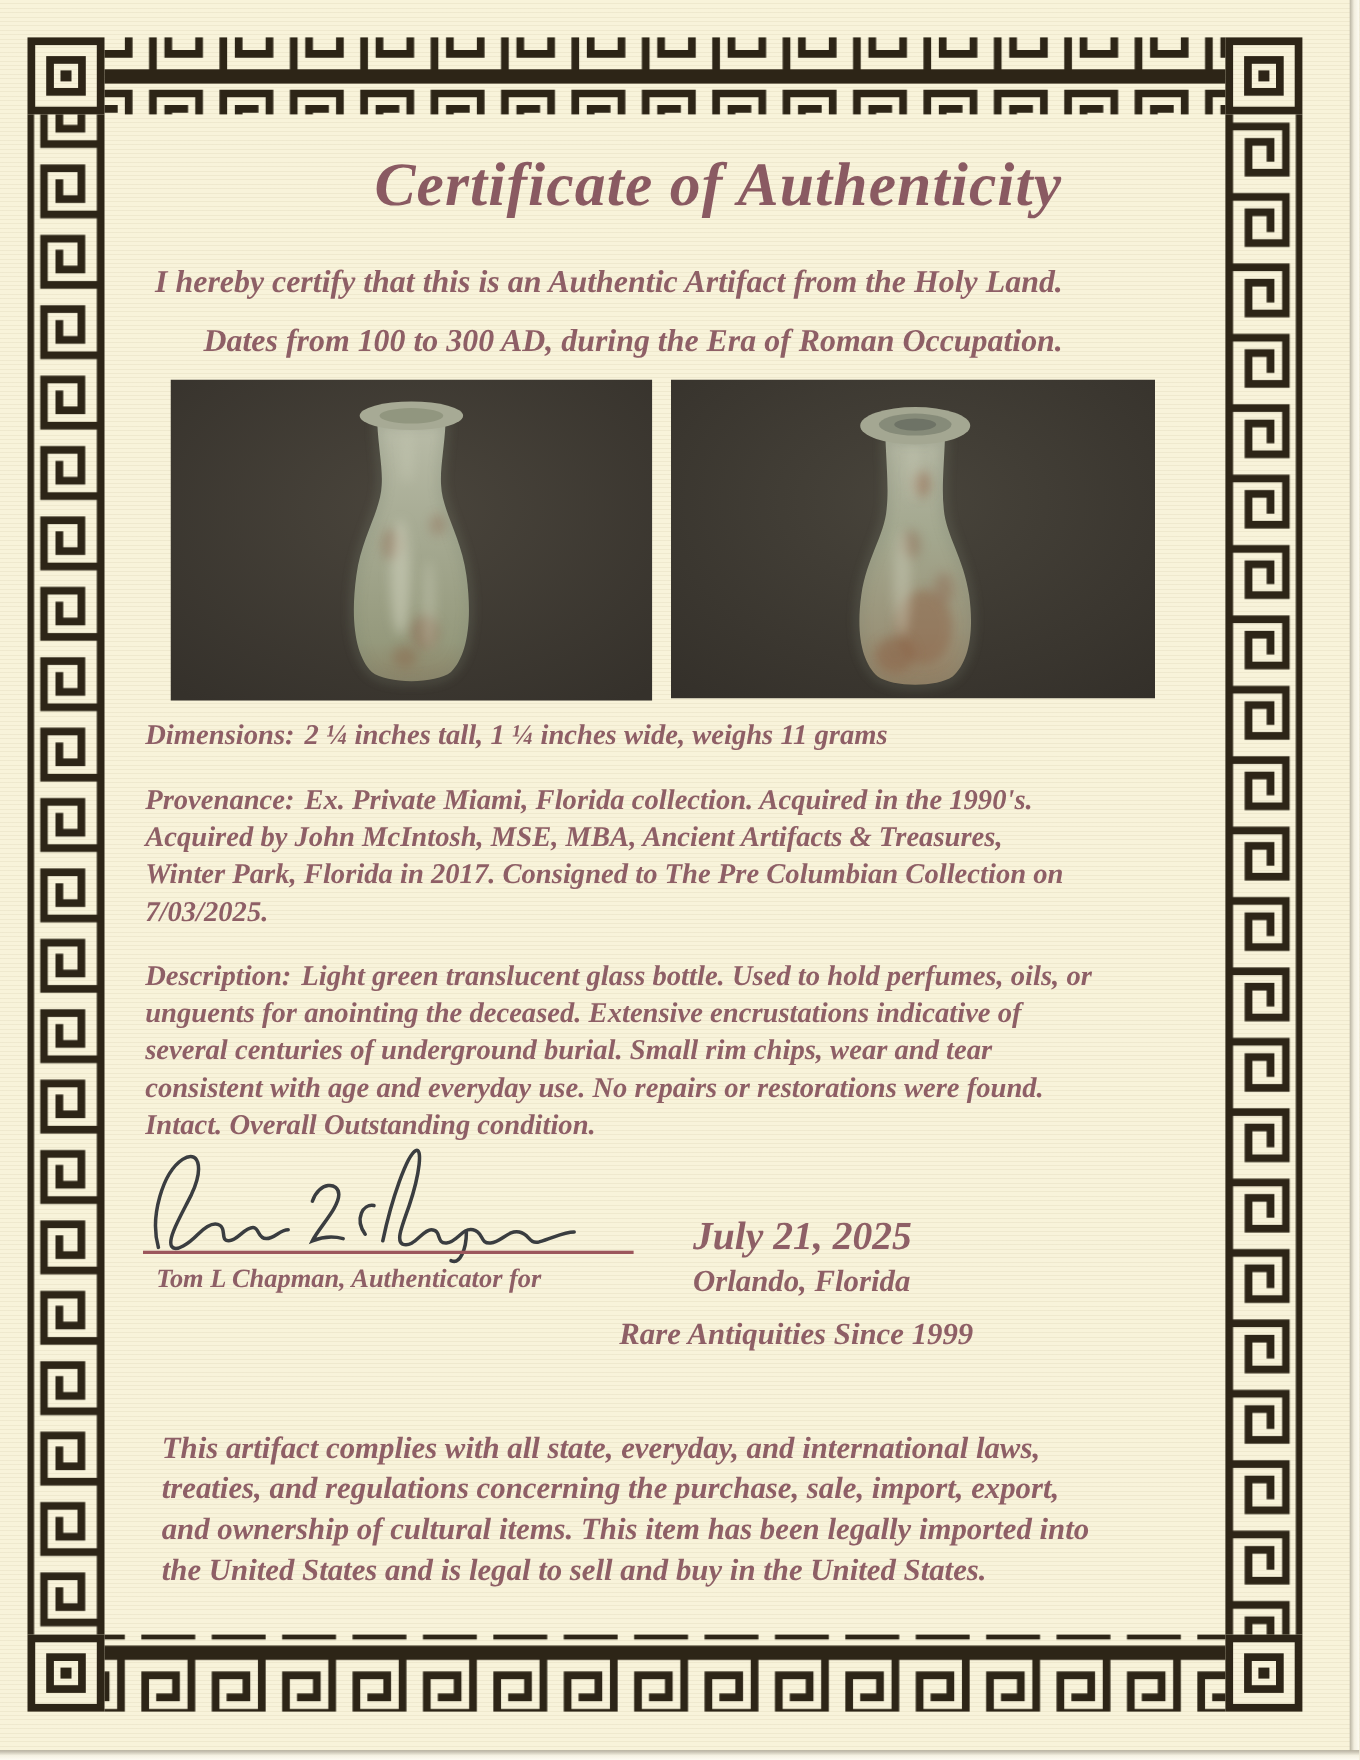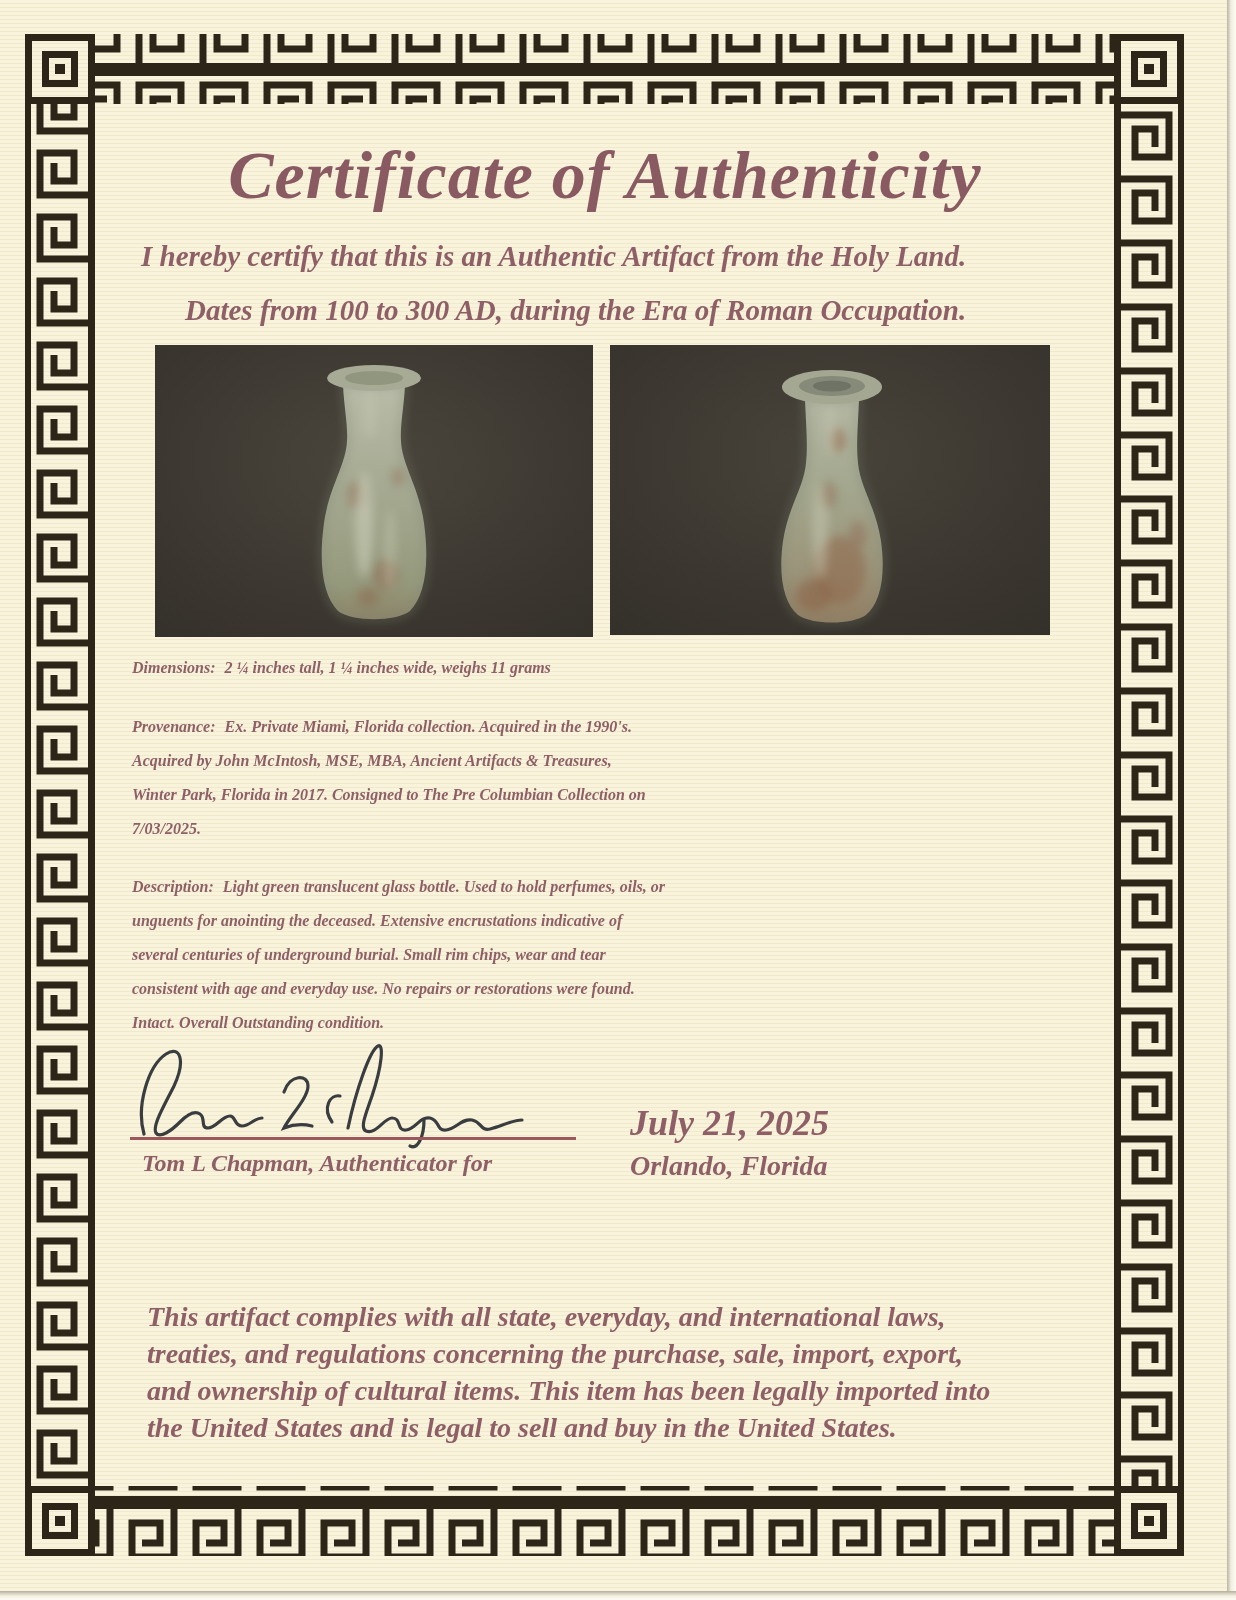--- a/index.html
+++ b/index.html
@@ -18,26 +18,26 @@
   }
   .border-svg{position:absolute;left:0;top:0;}
   
   .scan-right{position:absolute;right:0;top:0;width:9px;height:100%;
     background:linear-gradient(to right,#b9b3a2,#f2eedf 45%,#fdfbf2);}
   .scan-bottom{position:absolute;left:0;bottom:0;width:100%;height:9px;
     background:linear-gradient(to bottom,#b4ae9d,#f5f1e2 55%,#fdfbf2);}
   .txt{position:absolute;color:#8e5f66;font-style:italic;font-weight:bold;}
   .title{
     left:25px;width:1160px;top:136px;
-    font-size:68px;text-align:center;letter-spacing:1px;color:#8a5a62;
+    font-size:56px;text-align:center;letter-spacing:1px;color:#8a5a62;padding-left:48px;
   }
   .intro{font-size:29px;white-space:nowrap;text-align:right;}
   .intro1{left:141px;top:240px;}
   .intro2{left:141px;top:294px;margin-left:44px;}
-  .para{font-size:16px;line-height:34px;margin:0;}
+  .para{font-size:26px;line-height:34px;margin:0;}
   .para .lbl{font-weight:bold;margin-right:9px;}
   .para .lines{white-space:pre-line;}
   .dims{left:132px;top:651px;width:960px;}
   .prov{left:132px;top:710px;width:960px;}
   .desc{left:132px;top:870px;width:960px;}
   .photo{position:absolute;top:345px;}
   .photo1{left:155px;}
   .photo2{left:610px;}
   .sig-svg{position:absolute;left:122px;top:1032px;}
   .sig-line{position:absolute;left:130px;top:1137px;width:446px;height:3px;background:#9c575c;}
@@ -197,20 +197,21 @@
                C318,88 314,99 324,98 C334,97 340,86 350,88 C360,90 358,99 368,97
                C380,94 390,88 400,88"></path>
       <path d="M302,88 C302,104 296,118 288,114"></path>
     </g>
   </svg>
   <div class="sig-line"></div>
 
   <div class="txt sig-date">July 21, 2025</div>
   <div class="txt sig-name">Tom L Chapman, Authenticator for</div>
   <div class="txt sig-loc">Orlando, Florida</div>
+  <div class="txt sig-tag">Rare Antiquities Since 1999</div>
 
   <div class="txt legal">This artifact complies with all state, everyday, and international laws,
 treaties, and regulations concerning the purchase, sale, import, export,
 and ownership of cultural items. This item has been legally imported into
 the United States and is legal to sell and buy in the United States.</div>
 
   <div class="scan-right"></div>
   <div class="scan-bottom"></div>
 </div>
 

